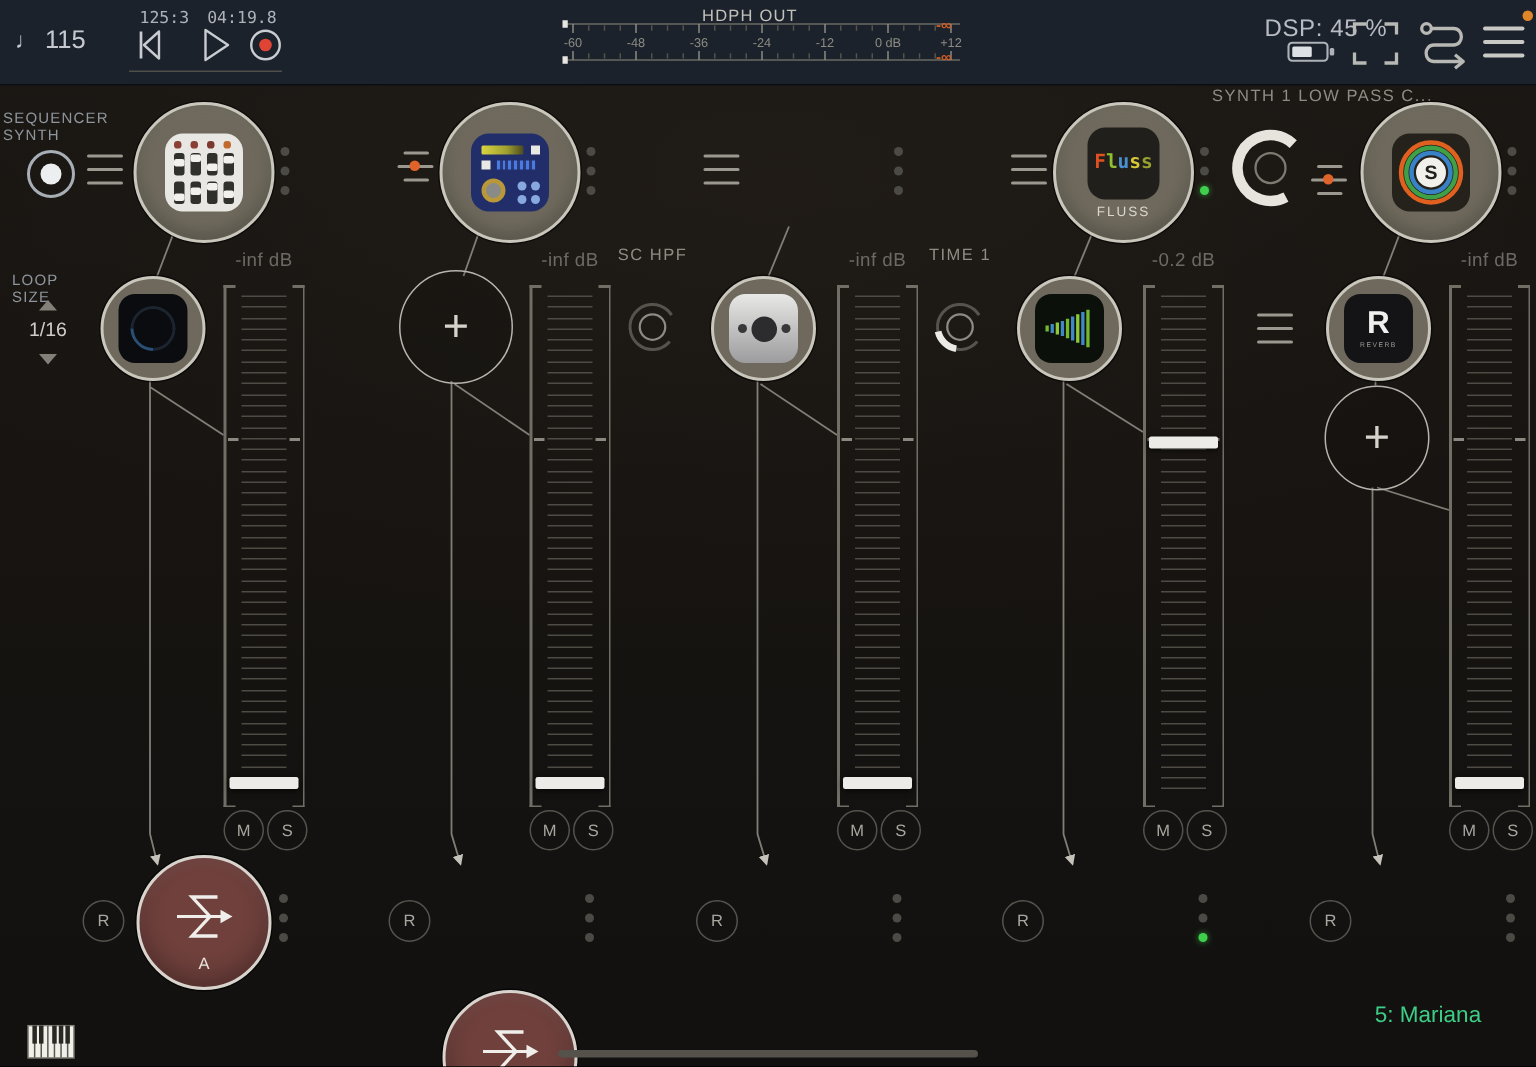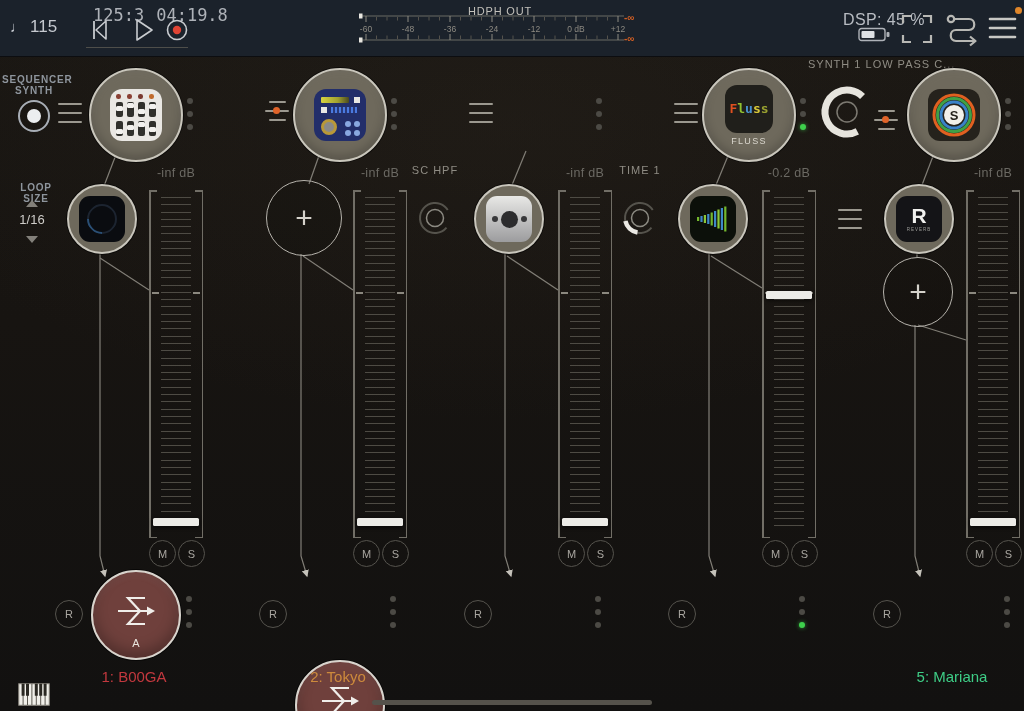--- a/index.html
+++ b/index.html
@@ -7,21 +7,21 @@
        font-family:"Liberation Sans",sans-serif;
        background:
          radial-gradient(ellipse 900px 420px at 50% 18%, rgba(62,52,40,0.18), rgba(0,0,0,0) 70%),
          linear-gradient(180deg,#1a1713 0%,#171411 45%,#121110 100%);}
   .abs{position:absolute;}
   
   #topbar{position:absolute;left:0;top:0;width:1024px;height:56px;background:#1b222b;border-bottom:1px solid #0c0d10;}
   .tempo{display:flex;align-items:baseline;gap:5px;color:#c6cad0;}
   .tempo .note{font-size:15px;}
   .tempo .bpm{font-size:17px;}
-  .posrow{display:flex;gap:12px;font-family:"DejaVu Sans Mono",monospace;font-size:17px;color:#aeb2b8;}
+  .posrow{display:flex;gap:12px;font-family:"DejaVu Sans Mono",monospace;font-size:11px;color:#aeb2b8;}
   .toplabel{font-size:11px;color:#c2c0ba;letter-spacing:0.8px;text-align:center;}
   .dsp{font-size:16px;color:#b8bcc2;letter-spacing:0.4px;}
   .underline{height:1px;background:#4e4e4a;}
   
   .ham{width:24px;}
   .ham b{display:block;height:2.4px;background:#9b988f;border-radius:2px;margin-bottom:6.4px;}
   .ham b:last-child{margin-bottom:0;}
   .ham.orange b:nth-child(1),.ham.orange b:nth-child(3){width:17px;margin-left:auto;margin-right:auto;}
   .ham .odot{position:absolute;width:7px;height:7px;border-radius:50%;background:#e0642a;top:6px;left:8px;}
   
@@ -55,21 +55,21 @@
   .ms,.rbtn{border-radius:50%;border:1.5px solid #55534d;color:#a9a6a0;display:flex;align-items:center;justify-content:center;background:transparent;}
   .ms{width:25px;height:25px;font-size:11px;}
   .rbtn{width:26px;height:26px;font-size:11px;}
   
   .mixnode{width:86px;height:86px;border-radius:50%;background:#6f403c;border:2.5px solid #d8d4cd;
     box-shadow:0 0 0 1px rgba(0,0,0,.6), inset 0 -6px 14px rgba(0,0,0,.28), inset 0 4px 8px rgba(255,255,255,.05);position:relative;}
   .busA{position:absolute;bottom:9px;left:0;width:100%;text-align:center;font-size:11px;color:#e8e4dc;}
   .chlabel{position:absolute;width:220px;text-align:center;font-size:15px;}
   .knob-label{font-size:11px;color:#8f8c84;letter-spacing:1px;text-align:center;white-space:nowrap;}
   
-  .sideline{font-size:10px;color:#8e959d;letter-spacing:0.8px;text-align:center;font-weight:bold;}
+  .sideline{font-size:10px;color:#8e959d;letter-spacing:0.8px;text-align:left;}
   .tri{width:0;height:0;border-left:6px solid transparent;border-right:6px solid transparent;}
   .tri.up{border-bottom:7px solid #83807a;}
   .tri.down{border-top:7px solid #83807a;}
   .loopval{font-size:13px;color:#cfcdc9;text-align:center;}
   
   .booga{background:#e9e7e3;}
   .booga .dotrow{position:absolute;top:5px;left:6px;display:flex;gap:6.5px;}
   .booga .dotrow i{width:4.5px;height:4.5px;border-radius:50%;}
   .booga .slot{position:absolute;width:7px;height:15px;background:#30302c;border-radius:2px;}
   .booga .slot i{position:absolute;left:0;width:7px;height:5px;background:#f2f1ee;border-radius:1.5px;}
@@ -118,21 +118,21 @@
     </div>
     <div class="abs" style="left:164px;top:17px;">
       <svg width="26" height="26" viewBox="0 0 26 26">
         <circle cx="13" cy="13" r="9.5" stroke="#c9ccd0" stroke-width="1.6" fill="none"></circle>
         <circle cx="13" cy="13" r="4.2" fill="#e04434"></circle>
       </svg>
     </div>
     <div class="abs underline" style="left:86px;top:47px;width:102px;"></div>
 
     <div class="abs toplabel" style="left:430px;top:5px;width:140px;">HDPH OUT</div>
-    <div class="abs" style="left:356px;top:8px;">
+    <div class="abs" style="left:372px;top:8px;">
       <svg id="metersvg" width="300" height="46" viewBox="0 0 300 46">
           <line x1="6" y1="8" x2="268" y2="8" stroke="#6a6a64" stroke-width="1"></line>
           <rect x="3" y="5.5" width="3.5" height="5" fill="#e8e6e0"></rect>
           <line x1="10" y1="8" x2="10" y2="14" stroke="#8d8a82" stroke-width="1"></line>
           <line x1="20.5" y1="9" x2="20.5" y2="12.5" stroke="#55524c" stroke-width="1"></line>
           <line x1="31" y1="9" x2="31" y2="12.5" stroke="#55524c" stroke-width="1"></line>
           <line x1="41.5" y1="9" x2="41.5" y2="12.5" stroke="#55524c" stroke-width="1"></line>
           <line x1="52" y1="8" x2="52" y2="14" stroke="#8d8a82" stroke-width="1"></line>
           <line x1="62.5" y1="9" x2="62.5" y2="12.5" stroke="#55524c" stroke-width="1"></line>
           <line x1="73" y1="9" x2="73" y2="12.5" stroke="#55524c" stroke-width="1"></line>
@@ -763,37 +763,35 @@
       <path d="M4 19 H34" stroke="#f0eeea" stroke-width="2"></path>
       <polygon points="33 14.5 41 19 33 23.5" fill="#f0eeea"></polygon>
     </svg>
     <div class="busA">A</div>
   </div>
   <div class="abs dots3" style="left:186px;top:596px;">
       <span></span>
       <span></span>
       <span></span>
     </div>
-  <div class="abs chlabel" style="left:24px;top:668px;color:#c2383e;">1: B00GA</div>
 
   <div class="abs rbtn" style="left:259px;top:600px;">R</div>
   <div class="abs mixnode" style="left:295px;top:570px;">
     <svg width="44" height="38" viewBox="0 0 44 38" style="margin:20px auto 0;">
       <path d="M31 6 L14 6 L26 19 L14 32 L31 32" stroke="#f0eeea" stroke-width="2.2" fill="none"></path>
       <path d="M4 19 H34" stroke="#f0eeea" stroke-width="2"></path>
       <polygon points="33 14.5 41 19 33 23.5" fill="#f0eeea"></polygon>
     </svg>
 
   </div>
   <div class="abs dots3" style="left:390px;top:596px;">
       <span></span>
       <span></span>
       <span></span>
     </div>
-  <div class="abs chlabel" style="left: 228px; top: 668px; color: rgb(205, 138, 60);">2: Tokyo</div>
 
   <div class="abs rbtn" style="left:464px;top:600px;">R</div>
 
   <div class="abs dots3" style="left:595px;top:596px;">
       <span></span>
       <span></span>
       <span></span>
     </div>
 
   <div class="abs rbtn" style="left:668px;top:600px;">R</div>

